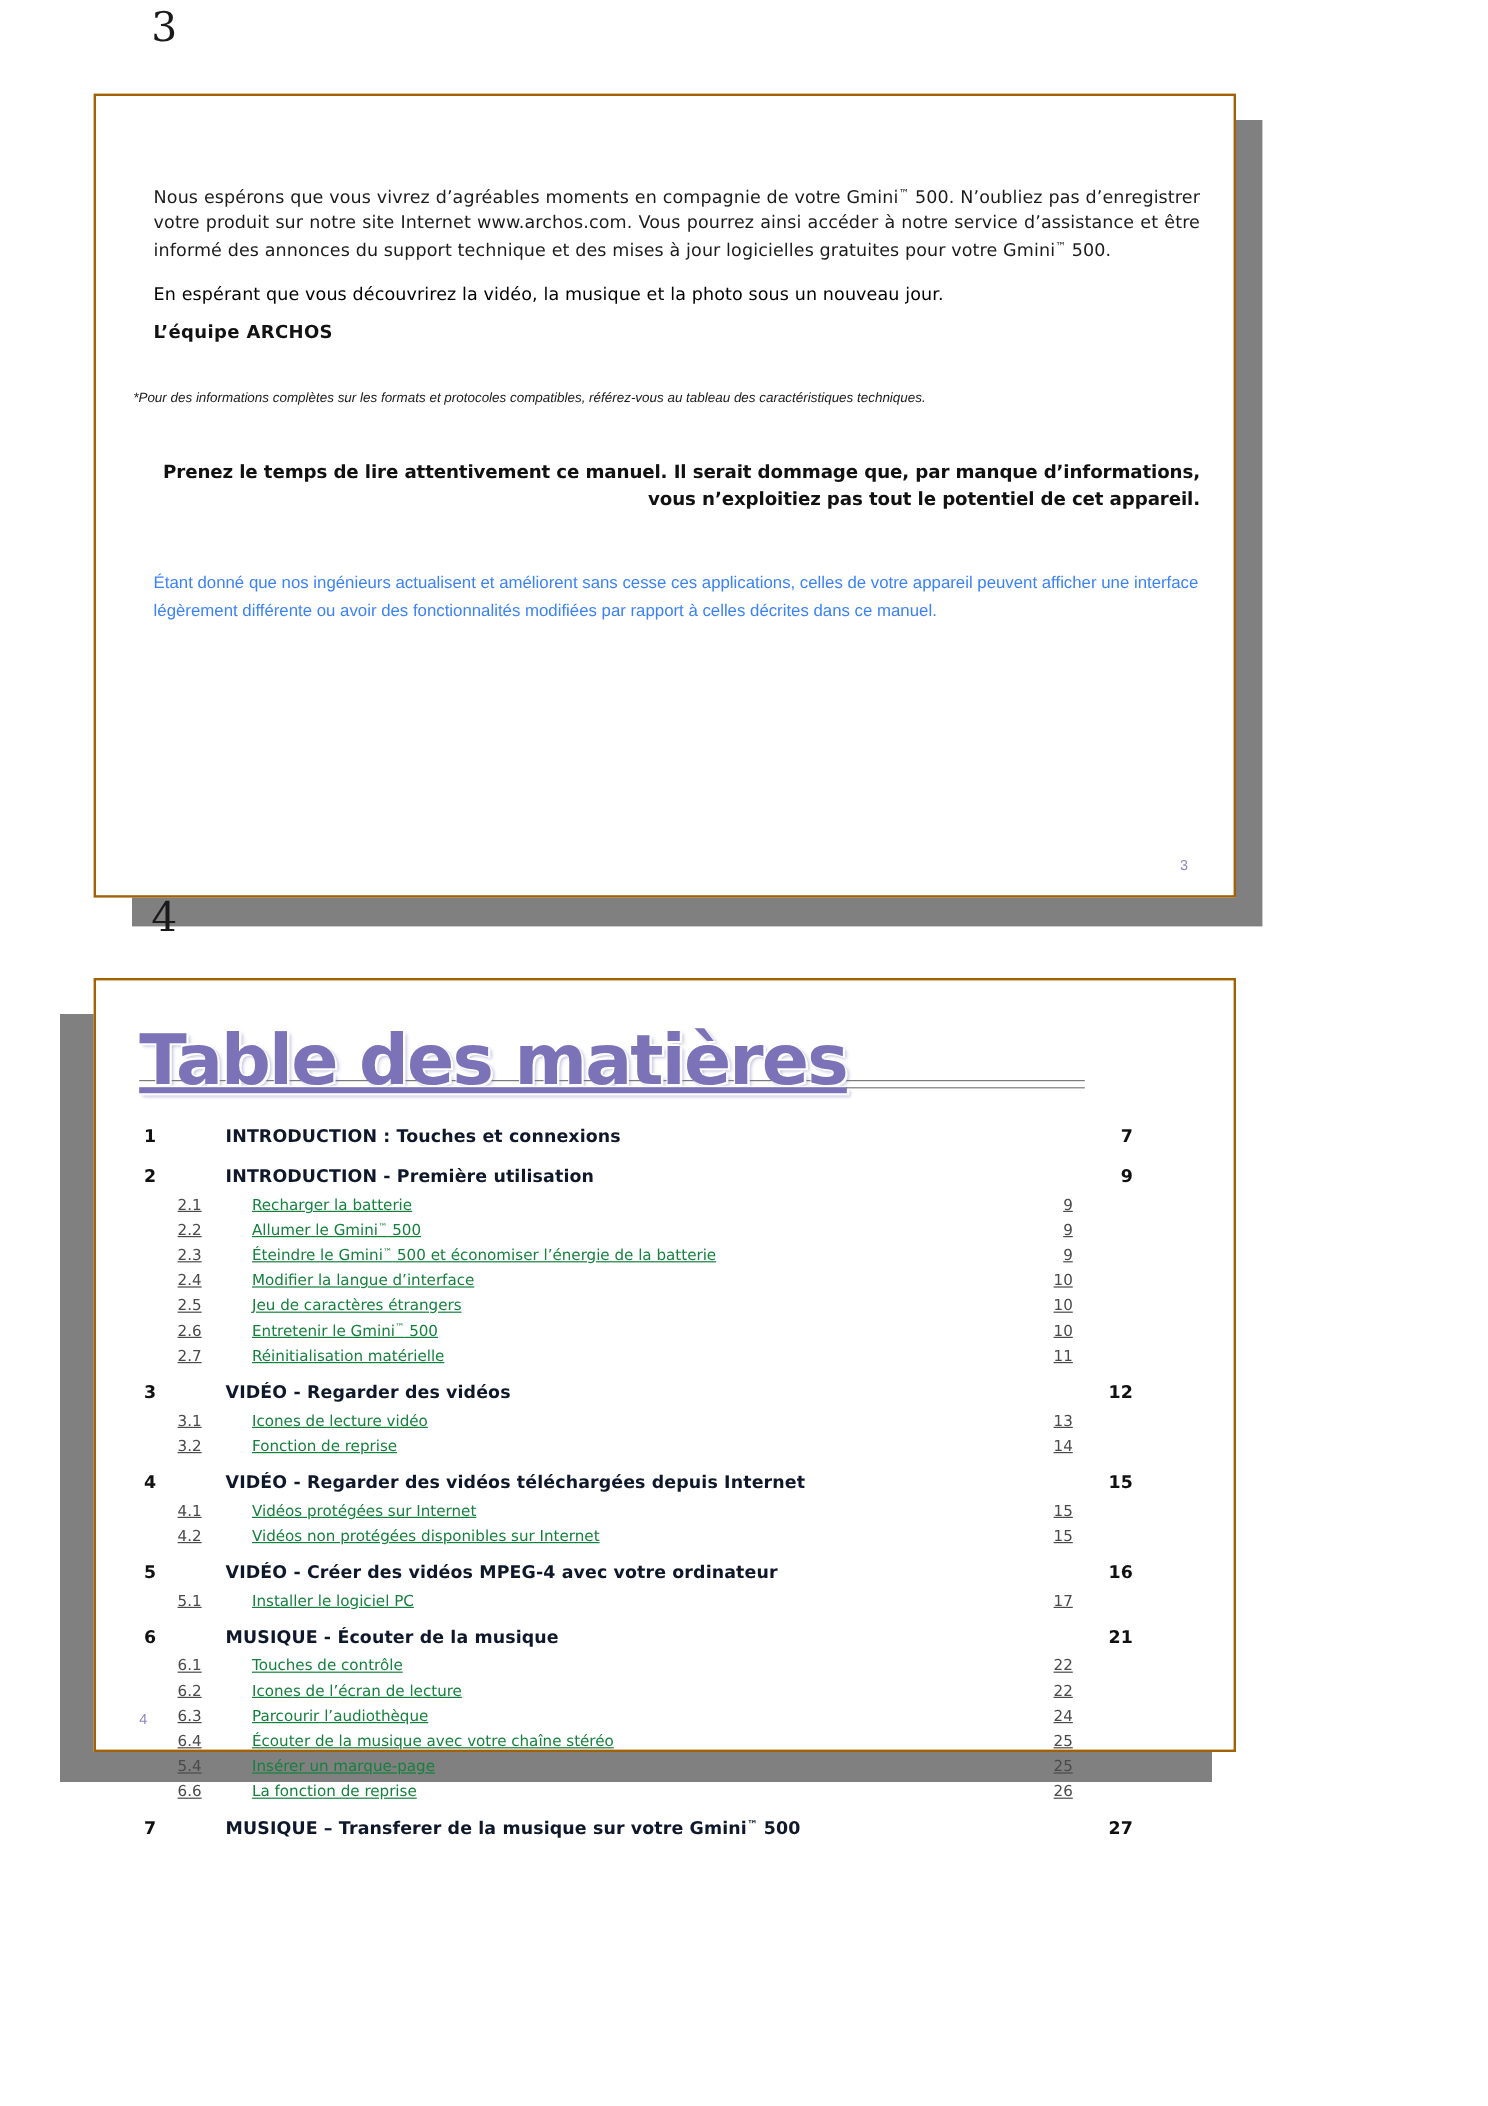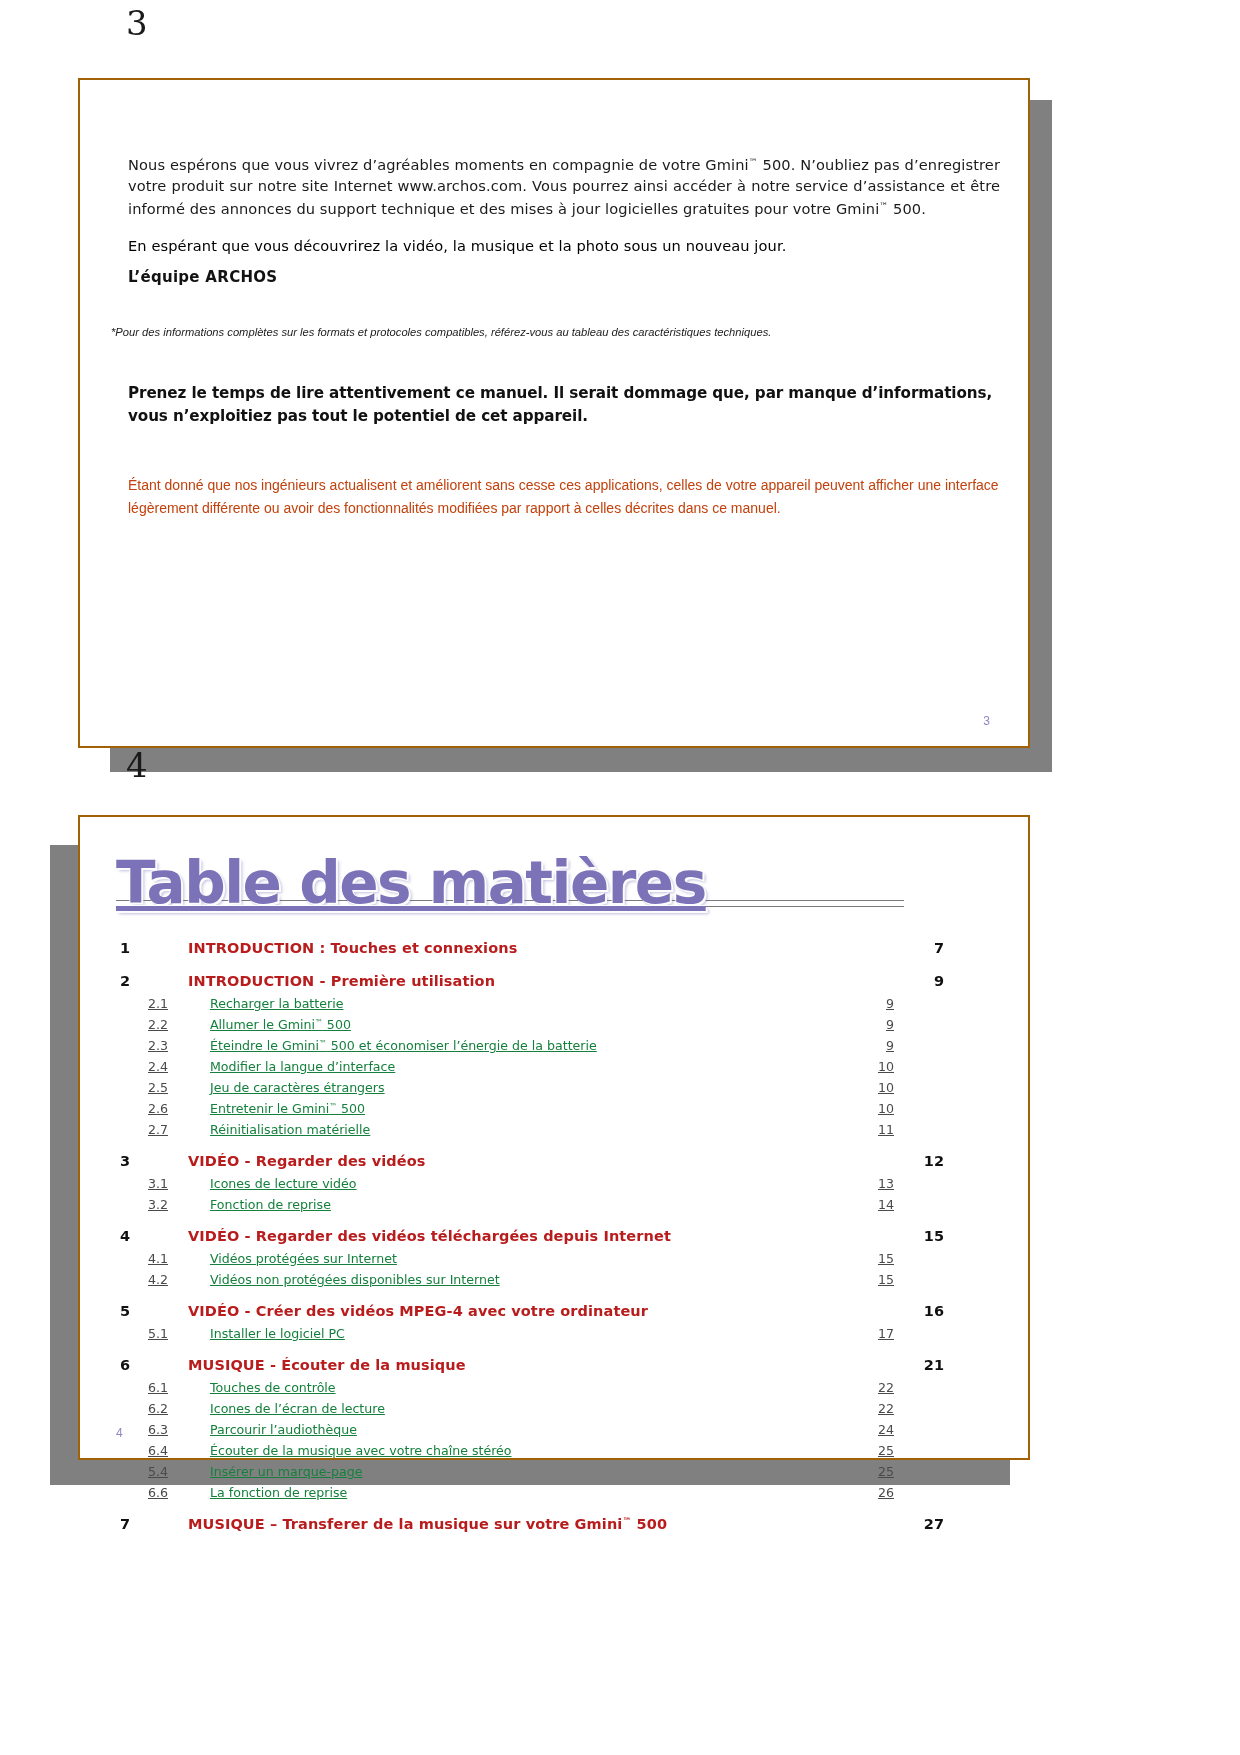--- a/index.html
+++ b/index.html
@@ -107,26 +107,27 @@
     color: #1b1b1b;
     font-family: "Liberation Sans", sans-serif;
   }
   p.warn {
     margin: 44px 0 0 0;
     font-size: 15.2px;
     font-weight: bold;
     color: #111111;
     line-height: 23px;
     letter-spacing: -0.1px;
+    text-align: right;
   }
   p.tail {
     margin: 46px 0 0 0;
     font-size: 14px;
     line-height: 23px;
-    color: #c2410c;
+    color: #3b82f6;
     font-family: "Liberation Sans", sans-serif;
   }
 
   .folio {
     position: absolute;
     font-size: 12px;
     color: #8d86c4;
     font-family: "Liberation Sans", sans-serif;
   }
   #folio-3 { right: 38px; bottom: 18px; }
@@ -184,21 +185,21 @@
   tr.chapter td.num {
     width: 40px;
     font-size: 14.5px;
     font-weight: bold;
     color: #111111;
     padding-left: 8px;
   }
   tr.chapter td.label {
     font-size: 14.5px;
     font-weight: bold;
-    color: #b91c1c;
+    color: #0f172a;
     letter-spacing: 0.1px;
   }
   tr.chapter td.page {
     width: 70px;
     text-align: right;
     font-size: 14.5px;
     font-weight: bold;
     color: #111111;
     padding-right: 52px;
   }

